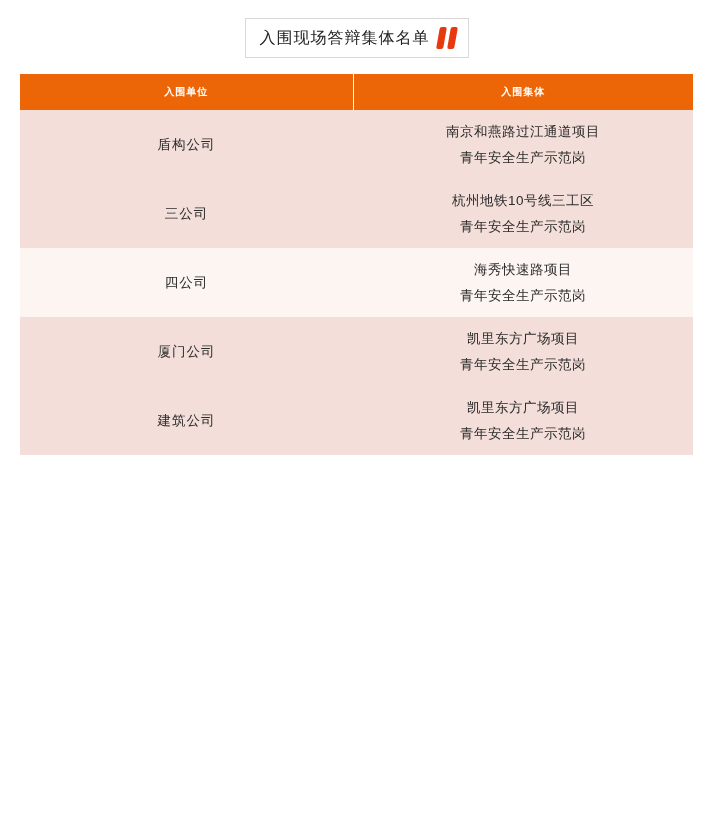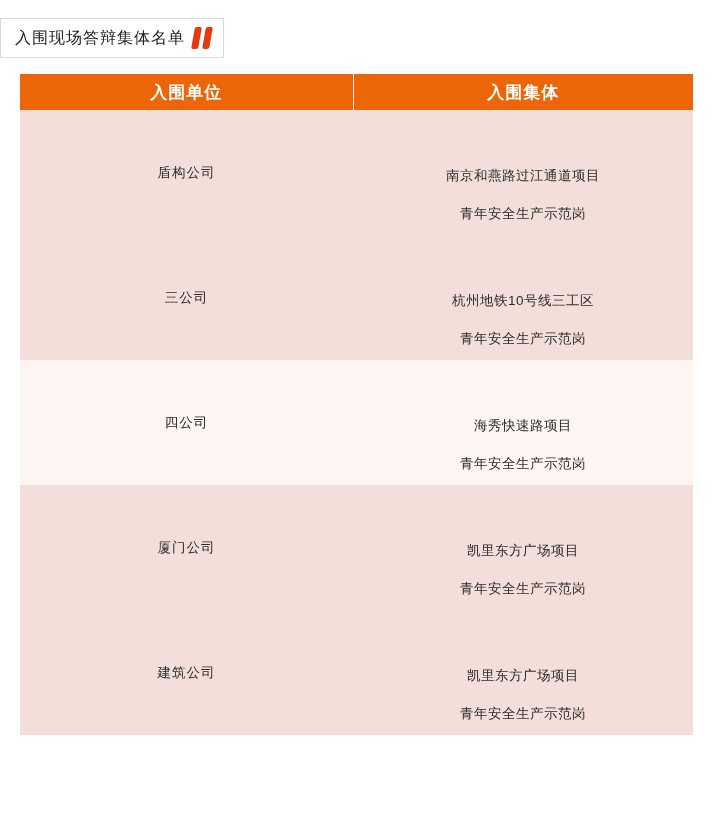--- a/index.html
+++ b/index.html
@@ -14,20 +14,21 @@
     position: relative;
   }
   .page {
     width: 713px;
     box-sizing: border-box;
   }
 
   
   .title-wrap {
     display: flex;
+    justify-content: center;
     align-items: center;
     padding: 18px 0 16px 0;
   }
   .title-box {
     display: flex;
     align-items: center;
     border: 1px solid #d9d9d9;
     background: #ffffff;
     padding: 8px 10px 8px 14px;
     position: relative;
@@ -60,21 +61,21 @@
   
   .table {
     width: 673px;
     margin: 0 auto;
     border-collapse: collapse;
     table-layout: fixed;
   }
   .table th {
     background: #ec6608;
     color: #ffffff;
-    font-size: 17px;
+    font-size: 10px;
     font-weight: bold;
     letter-spacing: 1px;
     height: 34px;
     text-align: center;
     border-right: 1px solid #ffffff;
   }
   .table th:last-child {
     border-right: none;
   }
   .table td {
@@ -84,22 +85,22 @@
     line-height: 23px;
     padding: 10px 6px;
     vertical-align: middle;
   }
   .col-unit { width: 49.5%; }
   .col-team { width: 50.5%; }
 
   tr.row-odd td { background: #f3ded9; }
   tr.row-even td { background: #fdf5f2; }
 
-  .cell-line { display: block; margin-top: 44px; }
-  .cell-line + .cell-line { margin-top: 15px; }
+  .cell-line { display: block; }
+  .cell-line + .cell-line { margin-top: 3px; }
   .unit-cell { letter-spacing: 1px; }
   .team-cell { letter-spacing: 0.5px; }
 </style>
 </head>
 <body>
 
 <div class="page">
 
   <div class="title-wrap">
     <div class="title-box">

